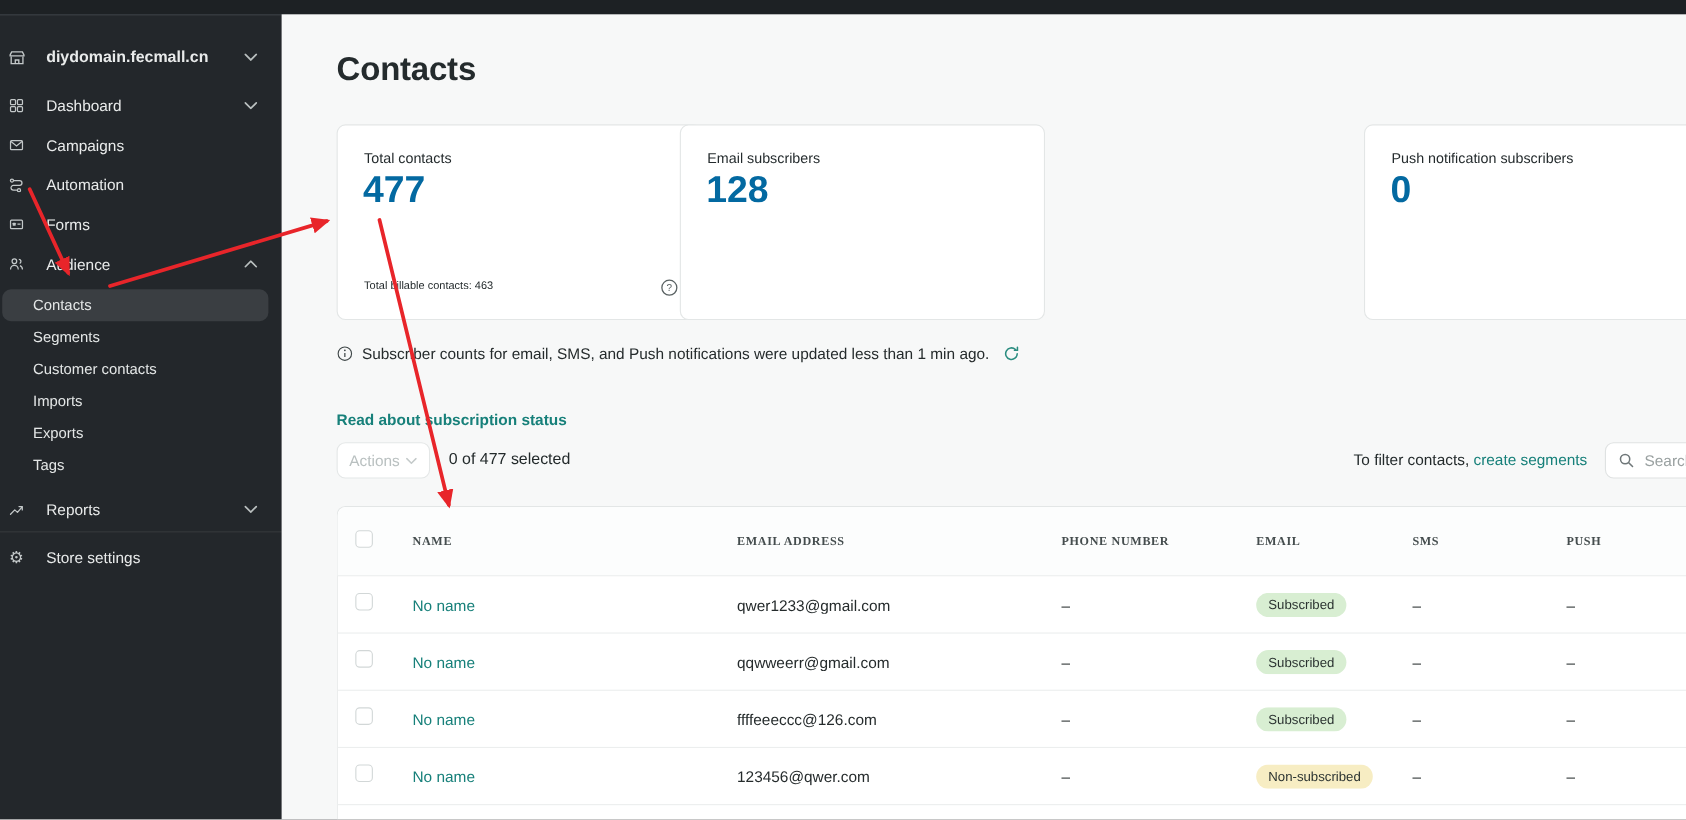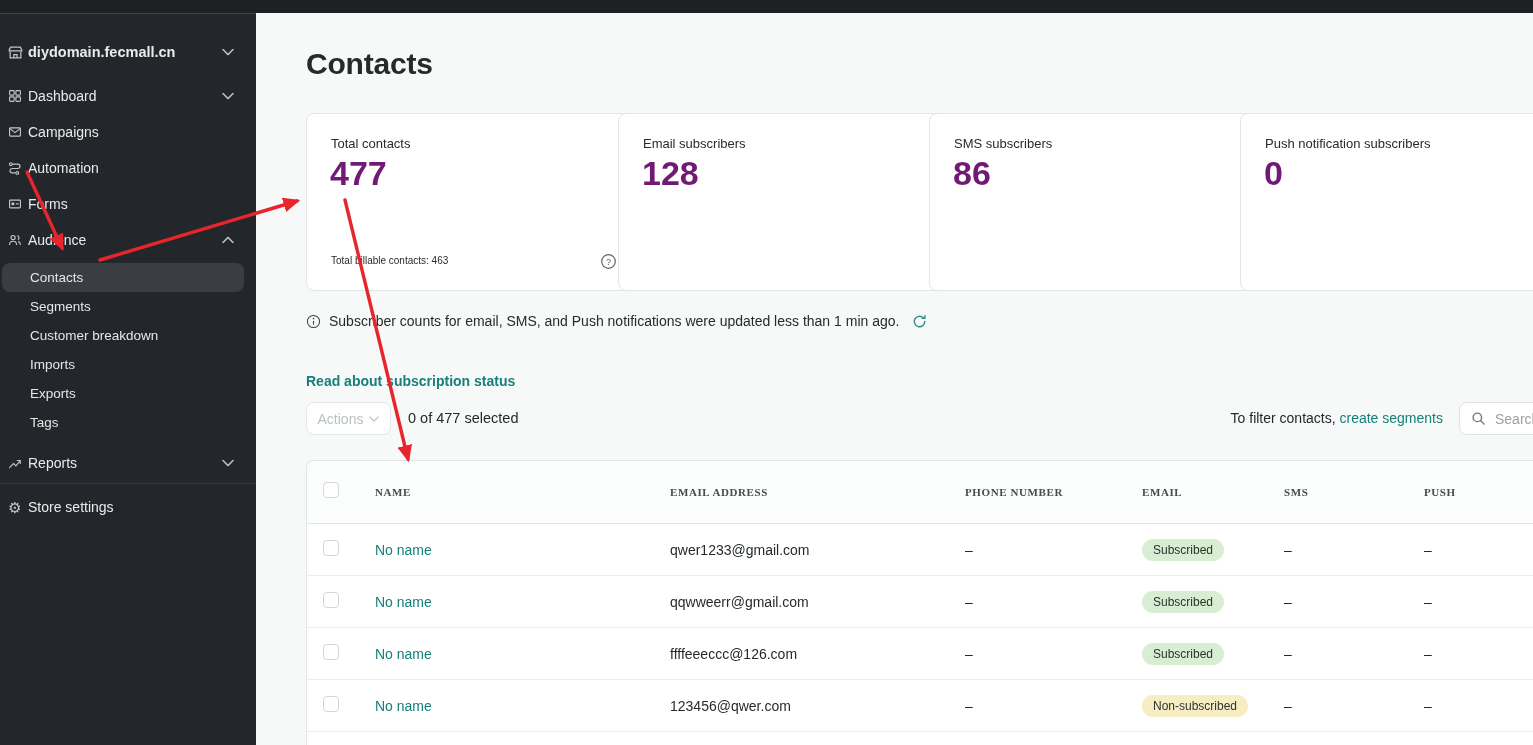--- a/index.html
+++ b/index.html
@@ -4,37 +4,37 @@
 <style>
   html,body{margin:0;padding:0;background:#e9eaea;}
   .screen{position:relative;width:1533px;height:745px;background:#1d2124;overflow:hidden;
           font-family:"Liberation Sans","DejaVu Sans",sans-serif;-webkit-font-smoothing:antialiased;}
   
   .sidebar{position:absolute;top:13px;left:0;width:256px;height:732px;background:#23272b;
            border-top:1px solid #3d4246;box-sizing:border-box;}
   .side-item{position:absolute;left:0;right:0;height:28px;display:flex;align-items:center;
              padding-left:7px;color:#e9ebeb;font-size:14px;font-weight:500;cursor:pointer;box-sizing:border-box;}
   .side-item .ic{width:16px;height:16px;display:flex;align-items:center;justify-content:center;flex:0 0 16px;}
-  .side-item .lbl{margin-left:5px;white-space:nowrap;}
+  .side-item .lbl{margin-left:19px;white-space:nowrap;}
   .side-item .chev{position:absolute;right:22px;top:50%;transform:translateY(-50%);display:flex;}
   .chev.up{transform:translateY(-50%) rotate(180deg);}
   .store-row{font-weight:700;font-size:14.5px;}
   .subnav{position:absolute;top:249px;left:0;right:0;}
   .sub-item{height:29px;display:flex;align-items:center;padding-left:30px;color:#e4e7e7;
             font-size:13.5px;cursor:pointer;box-sizing:border-box;}
   .sub-item.active{background:var(--sidebar-active,#3a3e42);border-radius:8px;margin:0 12px 0 2px;padding-left:28px;}
   .side-divider{position:absolute;top:469px;left:0;right:0;height:1px;background:#35393d;}
   .gear-glyph{font-size:15px;color:#c3c8c9;line-height:1;}
   
   .main{position:absolute;top:13px;left:256px;width:1277px;height:732px;background:#f7f8f8;overflow:hidden;}
   .page-title{position:absolute;left:50px;top:34px;margin:0;font-size:30px;font-weight:700;color:#242b2d;letter-spacing:-.2px;}
   .stat-card{position:absolute;top:100px;width:332px;height:178px;background:#fff;border:1px solid #e3e6e6;
              border-radius:8px;box-sizing:border-box;}
   .stat-label{position:absolute;left:24px;top:22px;font-size:13px;color:#242b2d;white-space:nowrap;}
-  .stat-value{position:absolute;left:23px;top:40px;font-size:34px;font-weight:700;color:#701a75;}
+  .stat-value{position:absolute;left:23px;top:40px;font-size:34px;font-weight:700;color:#0369a1;}
   .stat-footnote{position:absolute;left:24px;top:141px;font-size:10px;color:#242b2d;white-space:nowrap;}
   .stat-help{position:absolute;right:20px;top:139px;display:flex;cursor:pointer;}
   .info-row{position:absolute;left:50px;top:300px;display:flex;align-items:center;font-size:14px;color:#252b2c;}
   .info-row .txt{margin-left:8px;white-space:nowrap;}
   .refresh-btn{margin-left:13px;display:flex;cursor:pointer;}
   .read-link{position:absolute;left:50px;top:360px;font-size:14px;font-weight:700;color:var(--accent,#17807a);cursor:pointer;}
   .actions-btn{position:absolute;left:50px;top:389px;width:85px;height:33px;border:1px solid #e4e7e7;border-radius:8px;
                background:#fff;color:#b9c0c0;font-size:14px;display:flex;align-items:center;justify-content:center;
                gap:6px;box-sizing:border-box;cursor:default;}
   .selection-text{position:absolute;left:152px;top:397px;font-size:14.5px;color:#232a2b;}
@@ -148,21 +148,21 @@
       <span class="chev up">
         <svg width="12" height="7" viewBox="0 0 12 7">
             <path d="M1 1L6 6L11 1" stroke="#b9bfbf" stroke-width="1.6" fill="none" stroke-linecap="round"></path>
           </svg>
       </span>
     </div>
 
     <div class="subnav">
       <div class="sub-item active">Contacts</div>
       <div class="sub-item">Segments</div>
-      <div class="sub-item">Customer breakdown</div>
+      <div class="sub-item">Customer contacts</div>
       <div class="sub-item">Imports</div>
       <div class="sub-item">Exports</div>
       <div class="sub-item">Tags</div>
     </div>
 
     <div class="side-item" style="top:435px">
       <span class="ic">
         <svg width="14" height="14" viewBox="0 0 16 16" fill="none" stroke="#c3c8c9" stroke-width="1.3" stroke-linecap="round" stroke-linejoin="round">
           <path d="M1.8 13.2L6.2 8.6L9 11.2L13.8 5.6"></path>
             <path d="M10.6 5.2H14V8.6"></path>
@@ -194,24 +194,20 @@
       <span class="stat-help">
         <svg width="17" height="17" viewBox="0 0 16 16">
             <circle cx="8" cy="8" r="6.4" fill="none" stroke="#5a6263" stroke-width="1.1"></circle>
             <text x="8" y="11" text-anchor="middle" font-size="8.5" fill="#5a6263" font-family="Liberation Sans, sans-serif">?</text>
           </svg>
       </span>
     </div>
     <div class="stat-card" style="left:362px">
       <div class="stat-label">Email subscribers</div>
       <div class="stat-value">128</div>
-    </div>
-    <div class="stat-card" style="left:673px">
-      <div class="stat-label">SMS subscribers</div>
-      <div class="stat-value">86</div>
     </div>
     <div class="stat-card" style="left:984px">
       <div class="stat-label">Push notification subscribers</div>
       <div class="stat-value">0</div>
     </div>
 
     <div class="info-row">
       <span style="display:flex">
         <svg width="15" height="15" viewBox="0 0 16 16">
             <circle cx="8" cy="8" r="6.5" fill="none" stroke="#3f4748" stroke-width="1.1"></circle>

